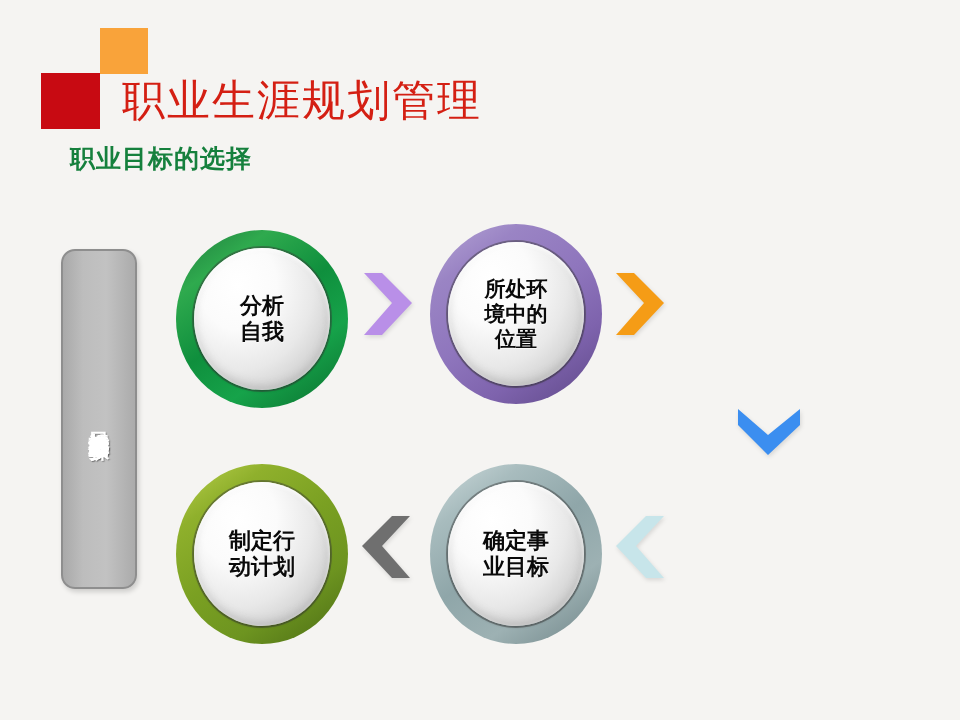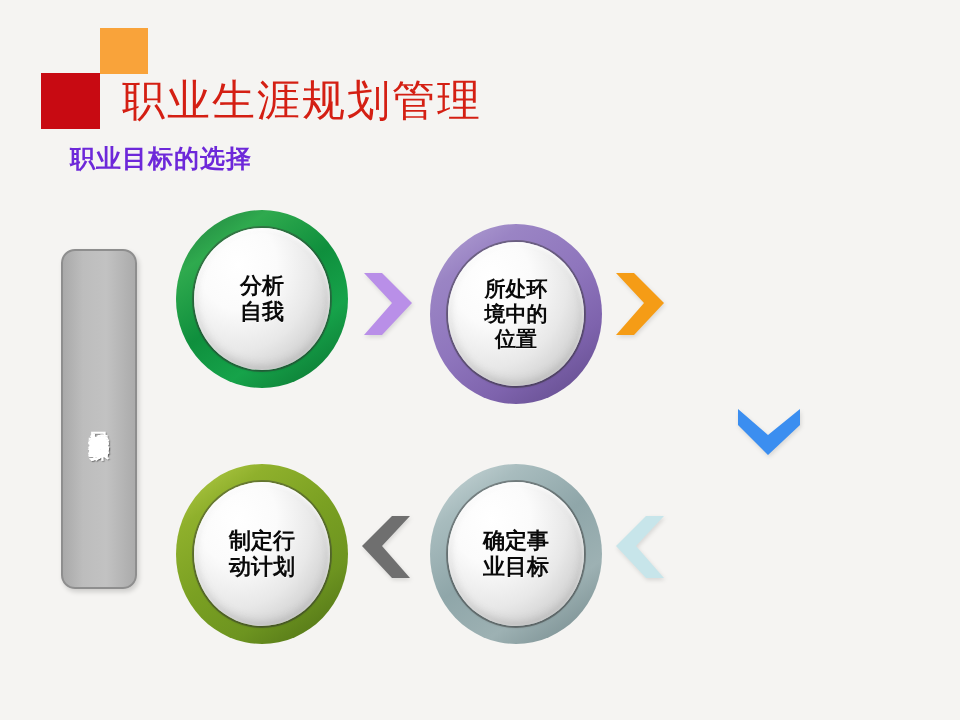--- a/index.html
+++ b/index.html
@@ -44,21 +44,21 @@
     line-height: 56px;
     white-space: nowrap;
     font-family: "DejaVu Sans", "Liberation Sans", sans-serif;
     padding-left: 21px;
   }
   .subtitle {
     position: absolute;
     left: 70px; top: 144px;
     font-size: 25px;
     font-weight: bold;
-    color: #6d28d9;
+    color: #15803d;
     letter-spacing: 1px;
     line-height: 30px;
     white-space: nowrap;
   }
 
   
   .side-bar {
     position: absolute;
     left: 61px; top: 249px;
     width: 76px; height: 340px;
@@ -143,21 +143,21 @@
 
   <div class="sq-orange"></div>
   <div class="sq-red"></div>
   <div class="title">职业生涯规划管理</div>
   <div class="subtitle">职业目标的选择</div>
 
   <div class="side-bar">
     <div class="side-bar-text">目标选择的基本步骤</div>
   </div>
 
-  <div class="node ring-green" style="left:176px; top:210px; width:172px; height:178px;">
+  <div class="node ring-green" style="left:176px; top:230px; width:172px; height:178px;">
     <div class="ring-bevel" style="left:16px; top:16px; right:16px; bottom:16px;"></div>
     <div class="ring-inner" style="left:18px; top:18px; right:18px; bottom:18px;"></div>
     <div class="node-label">分析
 自我</div>
   </div>
 
   <div class="node ring-purple small-text" style="left:430px; top:224px; width:172px; height:180px;">
     <div class="ring-bevel" style="left:16px; top:16px; right:16px; bottom:16px;"></div>
     <div class="ring-inner" style="left:18px; top:18px; right:18px; bottom:18px;"></div>
     <div class="node-label">所处环

